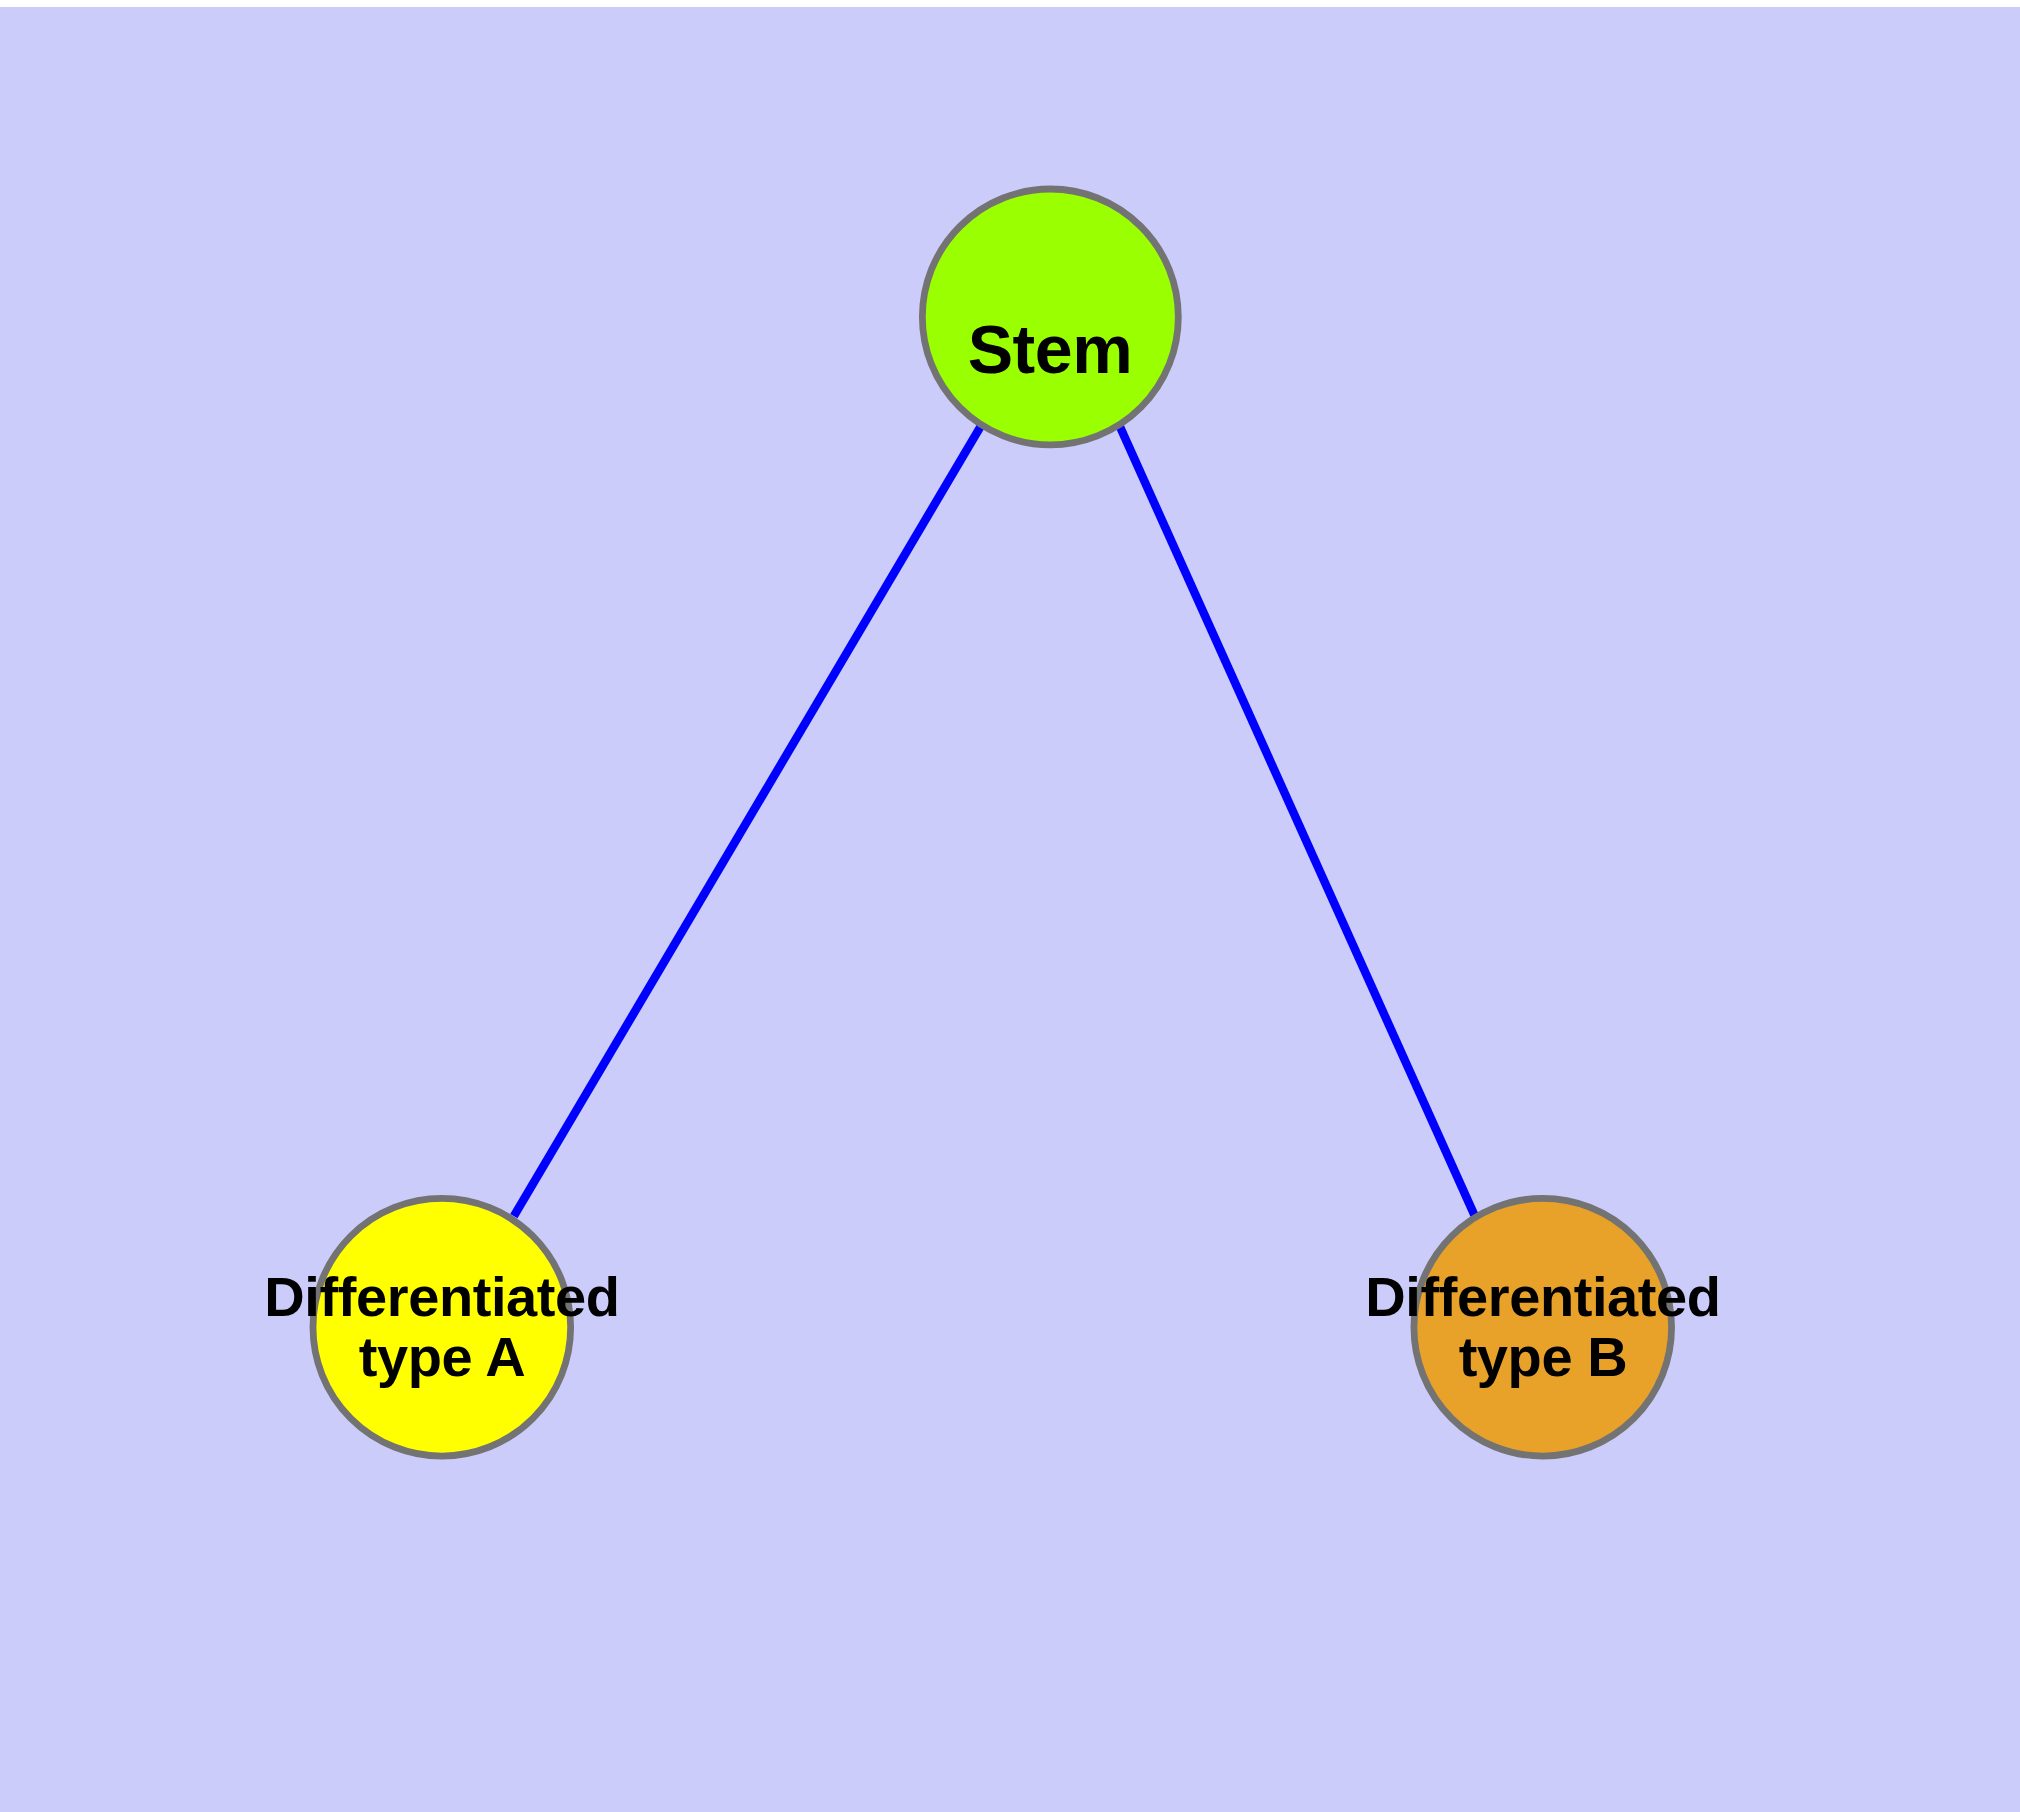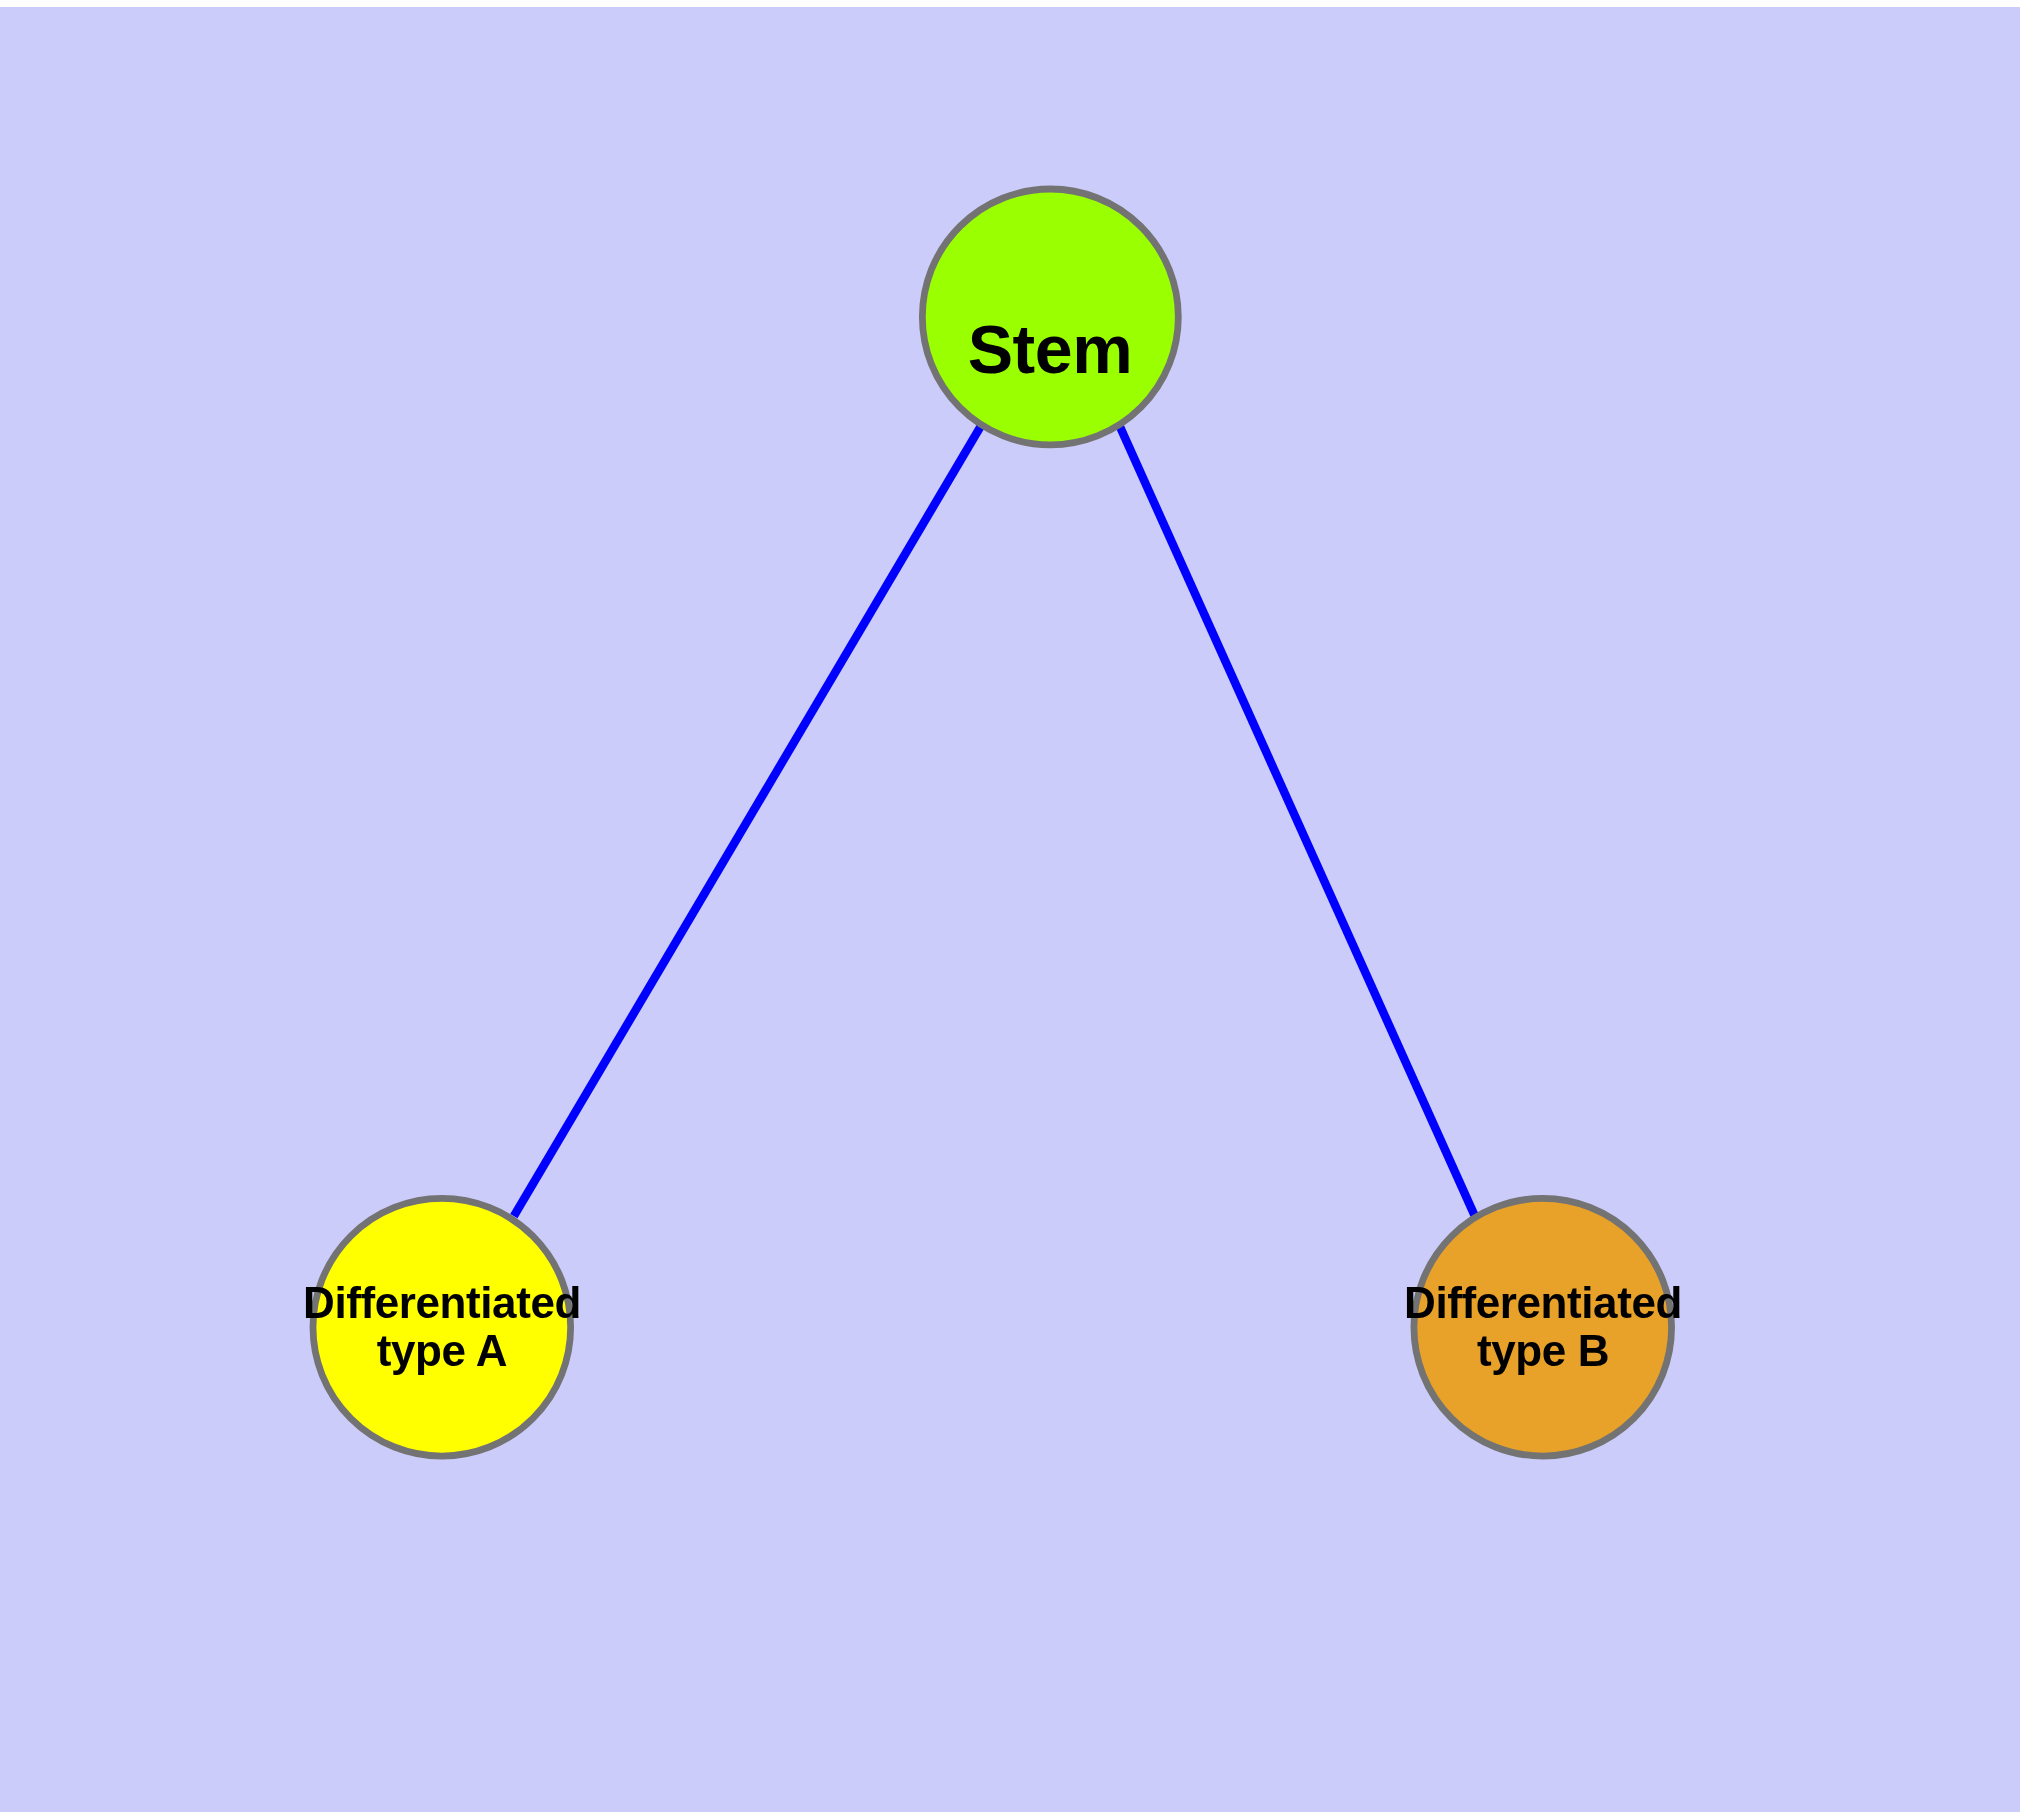--- a/index.html
+++ b/index.html
@@ -48,21 +48,21 @@
     line-height: 1.08;
     white-space: pre;
     pointer-events: none;
     transform: translate(-50%, -50%);
     letter-spacing: -0.4px;
   }
   #label-stem {
     font-size: 68px;
   }
   #label-type-a, #label-type-b {
-    font-size: 44px;
+    font-size: 56px;
   }
 </style>
 </head>
 <body>
 
 <div id="stage">
 
   <div id="canvas-bg" style="background: rgb(204, 204, 250);"></div>
 
   <svg id="graph-svg" viewBox="0 0 2384 2138">

